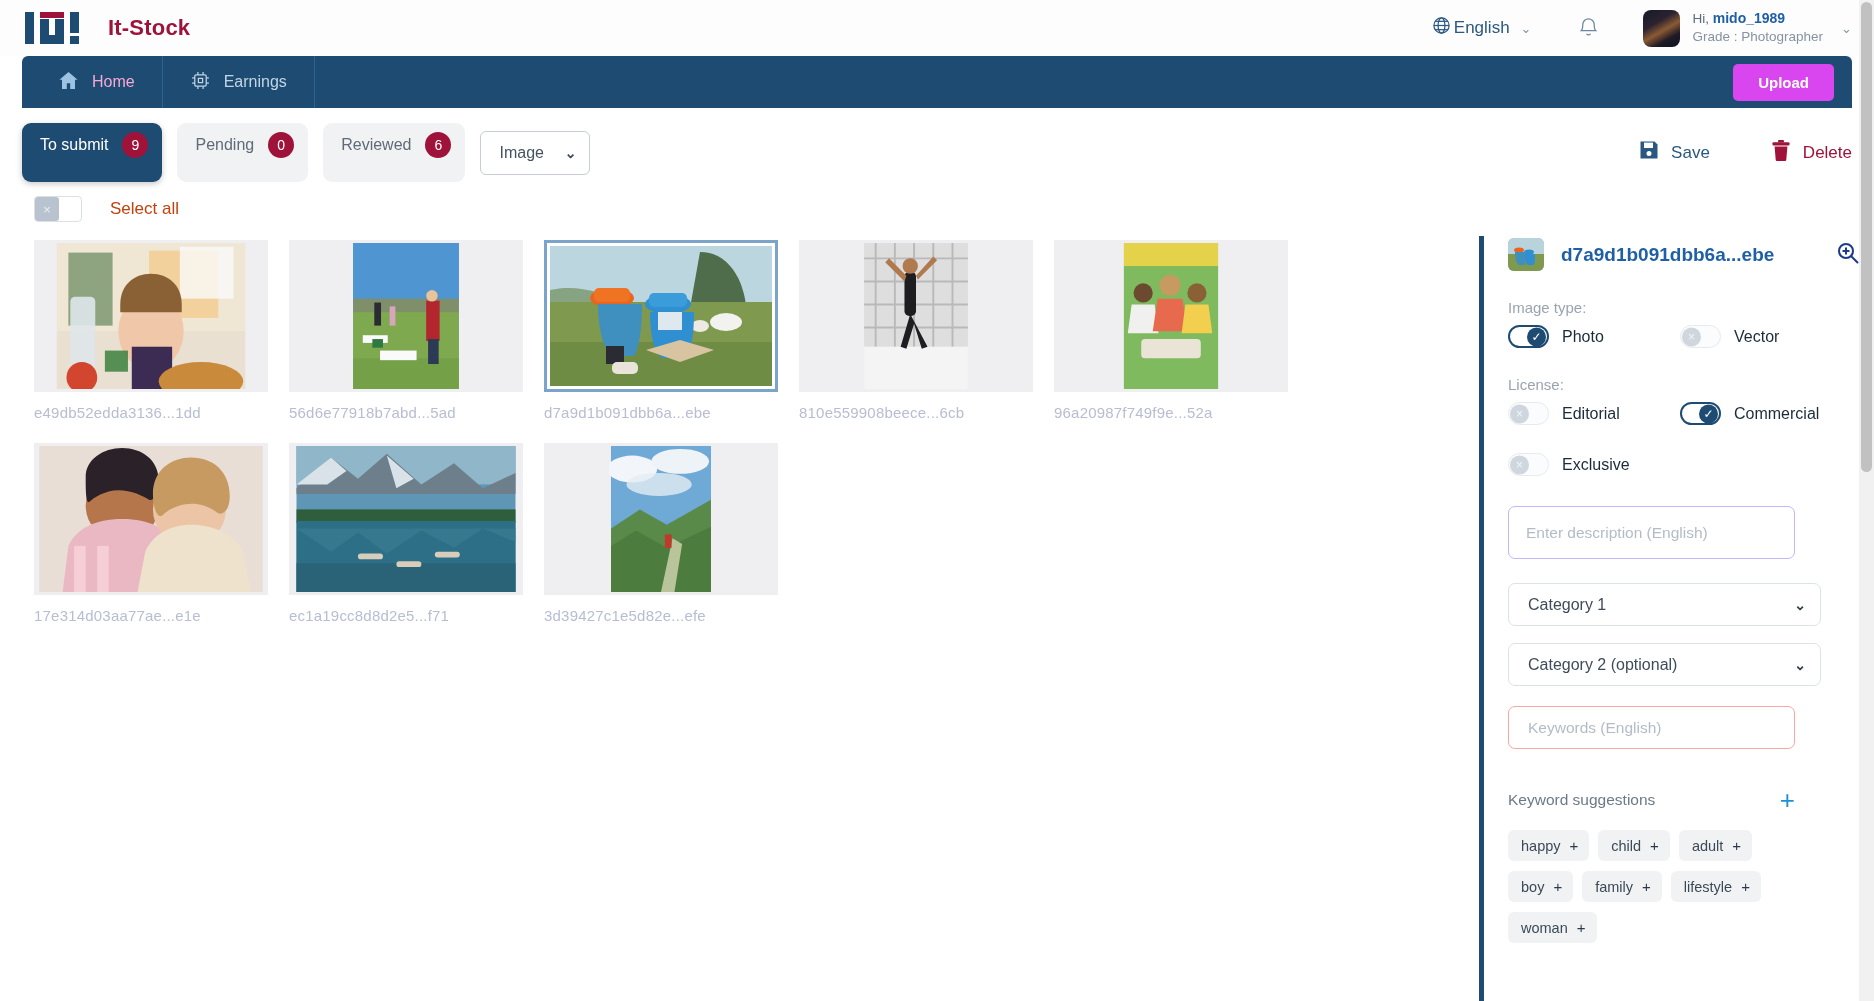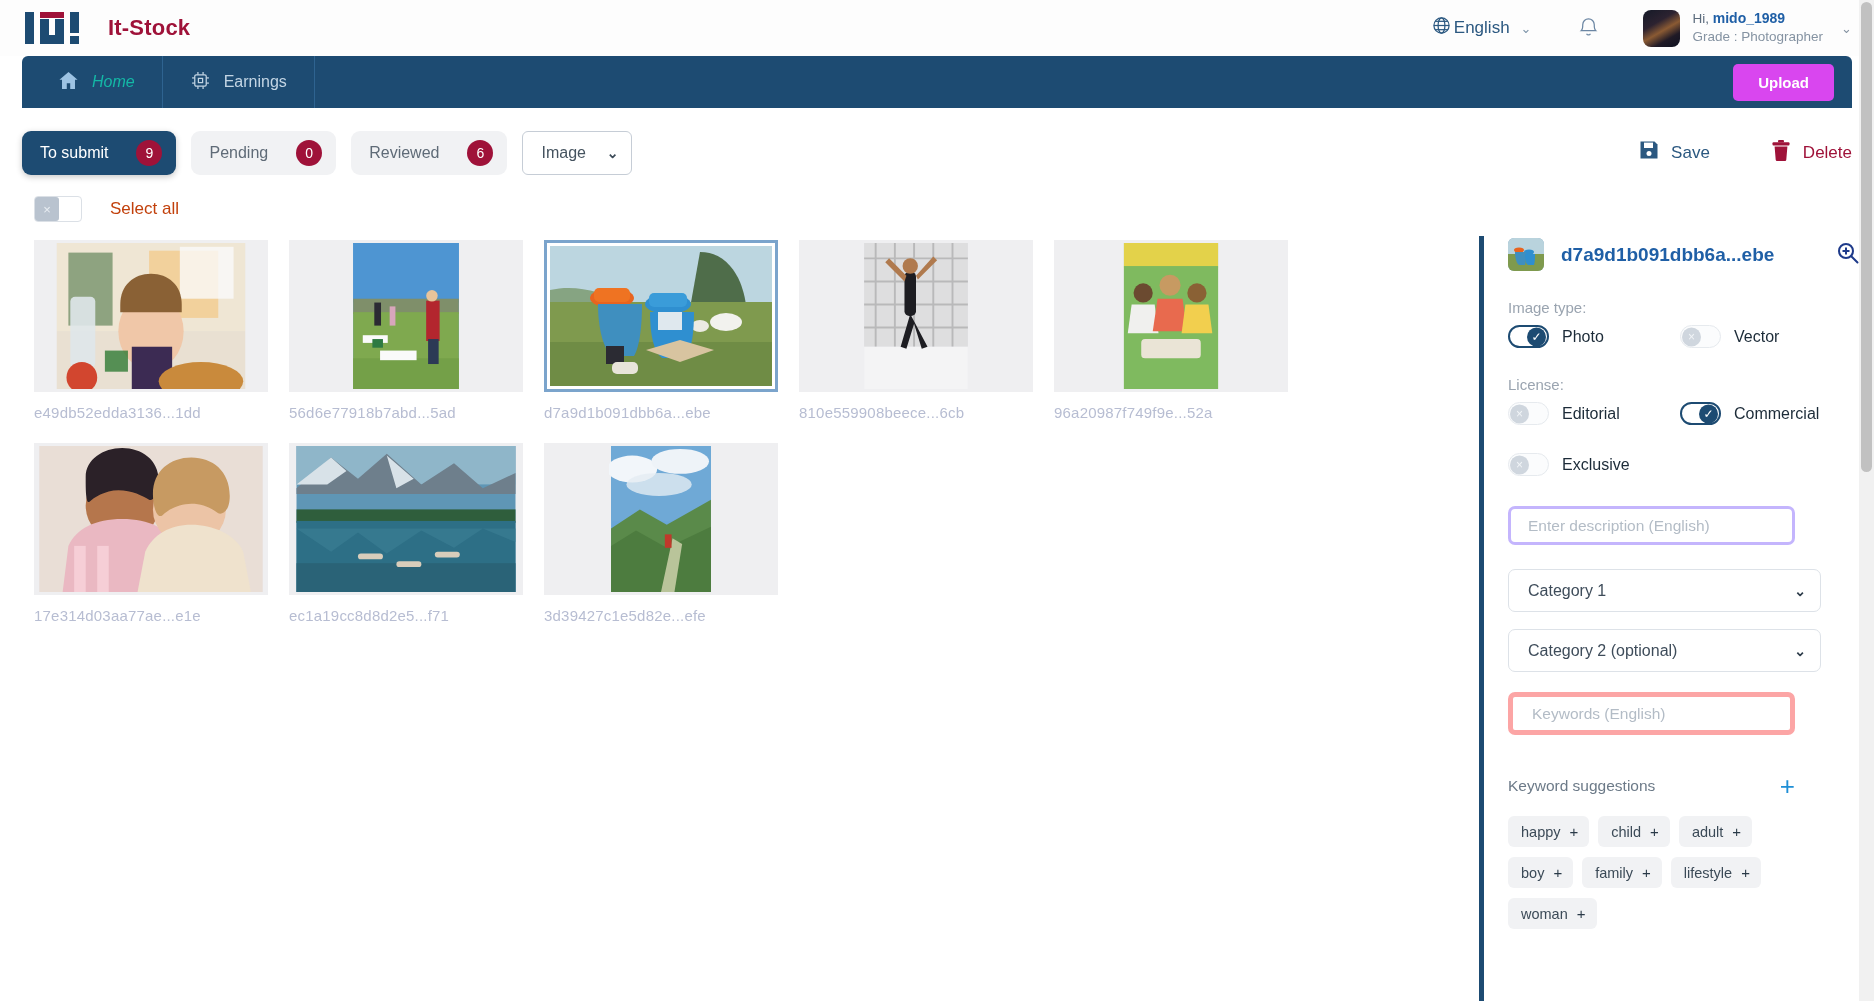--- a/index.html
+++ b/index.html
@@ -55,40 +55,40 @@
     padding-left: 18px;
     position: relative;
   }
   .nav-item {
     display: flex; align-items: center; gap: 13px;
     padding: 0 27px; height: 52px; cursor: pointer;
     color: #9dc3e3; font-size: 16px;
     border-right: 1px solid #2e6390;
   }
   .nav-item:first-child { padding-left: 18px; }
-  .nav-item.active { color: #14b8a6; font-style: italic; }
+  .nav-item.active { color: #f9a8d4; }
   .nav-item.dim { color: #c3d5e4; }
   .upload-btn {
     margin-left: auto; margin-right: 18px;
     background: #d946ef; color: #fff;
     font-size: 15px; font-weight: 600;
     border: none; border-radius: 5px;
     padding: 10px 25px; cursor: pointer;
   }
 
   
   .filterbar {
     display: flex; align-items: center;
     padding: 17px 22px 0 22px;
     height: 72px;
   }
   .pill {
-    display: flex; align-items: center; gap: 28px;
+    display: flex; align-items: center; gap: 14px;
     background: #f1f2f4; color: #5f6b77;
-    border-radius: 9px; padding: 9px 14px 9px 18px;
+    border-radius: 9px; padding: 9px 14px 24px 18px;
     font-size: 16px; margin-right: 15px; cursor: pointer;
     border: none;
   }
   .pill.active {
     background: #1d4b72; color: #fff;
     box-shadow: 0 2px 6px rgba(0,0,0,.22);
   }
   .pill .count {
     background: #9f1239; color: #fff;
     width: 26px; height: 26px; border-radius: 50%;
@@ -196,22 +196,22 @@
     width: 19px; height: 19px; border-radius: 50%;
     display: flex; align-items: center; justify-content: center;
     font-size: 12px; color: #fff;
   }
   .sw.on .dot { right: 1px; background: #1d4b72; }
   .sw.off .dot { left: 1px; background: #cfd6de; color: #f2f5f8; }
   .sw-text { margin-left: 13px; font-size: 16px; color: #1c2b38; }
 
   .field {
     margin-top: 17px;
-    width: 287px; height: 39px;
-    border: 3px solid #c4b5fd; border-radius: 7px;
+    width: 287px; height: 53px;
+    border: 1px solid #c4b5fd; border-radius: 7px;
     background: #fff; color: #3b4a57;
     font-size: 15.5px; font-family: inherit;
     padding: 0 17px;
     display: flex; align-items: center;
   }
   .field.placeholder { color: #b3bcc6; }
   .sel-field {
     position: relative; width: 313px; margin-top: 17px;
   }
   .sel-field select {
@@ -221,21 +221,21 @@
     background: #fff; color: #3e4c5a;
     font-size: 16px; font-family: inherit;
     padding: 0 36px 0 19px; cursor: pointer;
   }
   .sel-field .caret {
     position: absolute; right: 15px; top: 50%; transform: translateY(-50%);
     pointer-events: none; color: #2f3e4c; font-size: 14px; font-weight: bold;
   }
   .kw-field {
     margin-top: 20px; width: 287px; height: 43px;
-    border: 5px solid #fca5a5; border-radius: 7px;
+    border: 1px solid #fca5a5; border-radius: 7px;
     display: flex; align-items: center; padding: 0 19px;
     color: #b3bcc6; font-size: 15.5px;
   }
   .kw-head {
     margin-top: 38px; width: 287px;
     display: flex; align-items: center;
   }
   .kw-head-label { font-size: 15.5px; color: #6c7a88; }
   .kw-plus {
     margin-left: auto; color: #1f8fd6; font-size: 26px;

